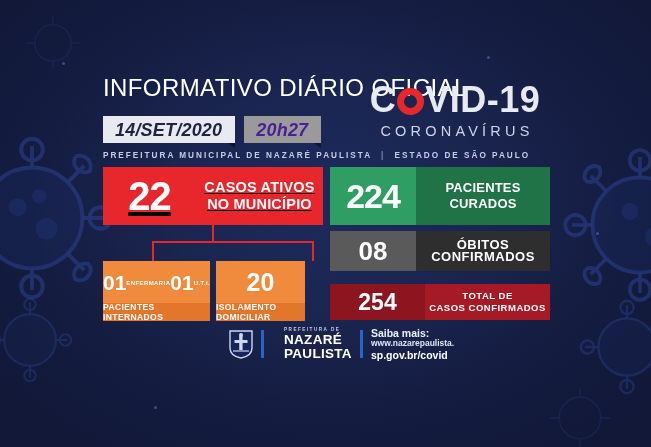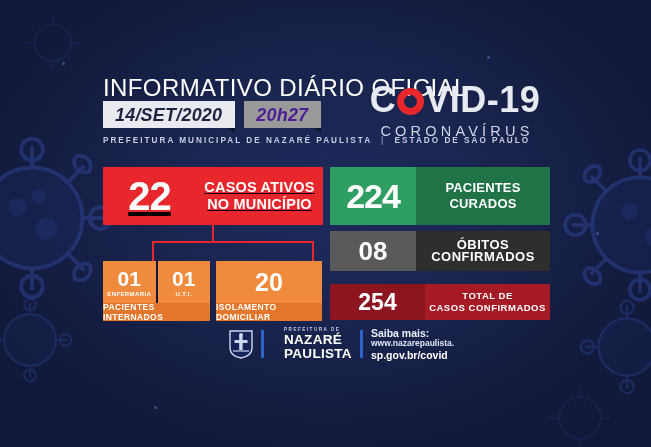--- a/index.html
+++ b/index.html
@@ -21,21 +21,21 @@
   .vbody{fill:#233a86;opacity:.30;}
   .vdot{fill:#2b54b8;opacity:.35;}
   .sparkle{position:absolute;width:3px;height:3px;border-radius:50%;background:#5f7fd8;opacity:.5;}
 
   
   .hdr{position:absolute;left:103px;top:78px;width:450px;}
   .hdr-title{
     color:#ffffff;font-size:24px;font-weight:normal;letter-spacing:.4px;
     line-height:20px;white-space:nowrap;
   }
-  .badges{margin-top:3px;display:flex;align-items:flex-start;gap:9px;}
+  .badges{margin-top:18px;display:flex;align-items:flex-start;gap:9px;}
   .badge{position:relative;height:27px;display:flex;align-items:center;padding:0 13px 0 12px;}
   .badge span{font-size:18px;font-weight:bold;font-style:italic;letter-spacing:.2px;line-height:1;}
   .badge-date{background:#e9eaf0;}
   .badge-date span{color:#1d2340;}
   .badge-time{background:#9a9a9a;}
   .badge-time span{color:#4c1d95;}
   .fold{position:absolute;right:-0px;bottom:-5px;width:0;height:0;
         border-left:7px solid transparent;border-top:5px solid rgba(0,0,0,.45);}
   .hdr-sub{
     margin-top:8px;color:#c9cde4;font-size:8.2px;font-weight:bold;
@@ -85,32 +85,32 @@
   #card-total .lbl{flex:1;background:#a61a26;font-size:9.5px;line-height:12px;letter-spacing:.5px;}
 
   
   #bracket{position:absolute;left:103px;top:225px;width:220px;height:36px;}
   #bracket .ln{position:absolute;background:#e8272c;}
 
   
   .ocard{position:absolute;}
   .ocard .top{display:flex;background:#f08a3c;}
   .ocard .cell{
-    flex:1;display:flex;flex-direction:column;align-items:center;justify-content:center;
+    flex:1;display:flex;flex-direction:row;align-items:center;justify-content:center;
     color:#fff;height:42px;
   }
   .ocard .cell .v{font-size:21px;font-weight:bold;line-height:21px;}
   .ocard .cell .k{font-size:6px;font-weight:bold;letter-spacing:.4px;margin-top:2px;}
   .divider{width:2px;background:#121a3d;}
   .ocard .foot{
     background:#e4762b;color:#fff;font-size:8.5px;font-weight:bold;letter-spacing:.4px;
     height:18px;display:flex;align-items:center;justify-content:center;
   }
   #ocard-internados{left:103px;top:261px;width:107px;}
-  #ocard-isolamento{left:216px;top:261px;width:106px;}
+  #ocard-isolamento{left:216px;top:261px;width:89px;}
   #ocard-isolamento .cell .v{font-size:25px;}
 
   
   #footer{position:absolute;left:228px;top:326px;width:198px;height:36px;
           display:flex;align-items:center;}
   .crest{width:26px;height:30px;flex:none;margin-right:7px;}
   .vbar{width:3px;height:28px;background:#2c63c9;flex:none;margin-right:8px;}
   .brand{color:#fff;flex:none;margin-left:12px;}
   .brand .pre{font-size:4.6px;font-weight:bold;letter-spacing:1.5px;color:#c7cde6;line-height:6px;}
   .brand .n1,.brand .n2{font-size:13.5px;font-weight:bold;line-height:14px;letter-spacing:.3px;}

